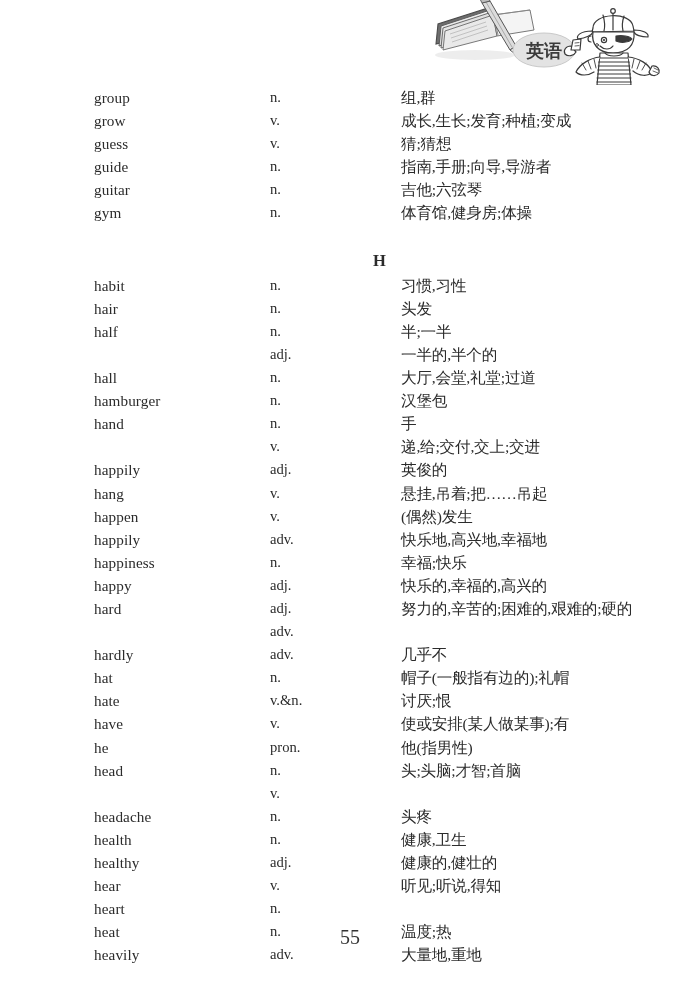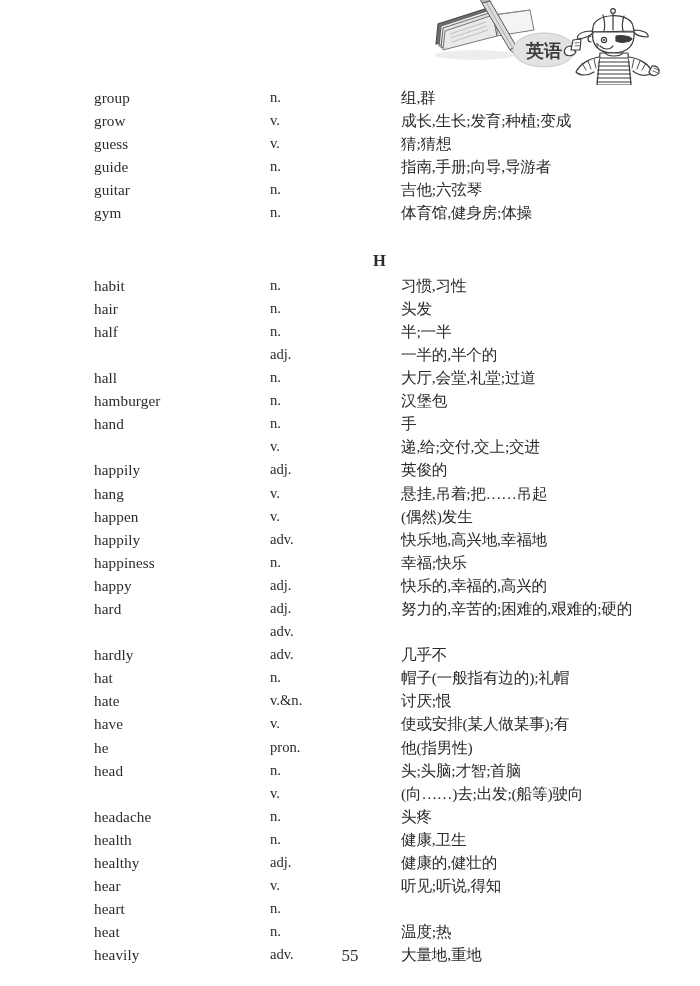--- a/index.html
+++ b/index.html
@@ -74,25 +74,25 @@
     position: absolute;
     left: 345px;
     top: 0;
     font-size: 16.5px;
     font-weight: bold;
     font-family: "Liberation Serif", "DejaVu Serif", serif;
   }
 
   .page-number {
     position: absolute;
-    top: 946px;
+    top: 926px;
     left: 0;
     width: 700px;
     text-align: center;
-    font-size: 17px;
+    font-size: 20px;
     font-family: "Liberation Serif", "DejaVu Serif", serif;
     color: #333;
   }
 </style>
 </head>
 <body>
 
 <div class="header-art">
   <svg width="270" height="85" viewBox="0 0 270 85" xmlns="http://www.w3.org/2000/svg">
     <defs>
@@ -320,21 +320,20 @@
       <span class="def">他(指男性)</span>
     </div>
     <div class="row">
       <span class="word">head</span>
       <span class="pos">n.</span>
       <span class="def">头;头脑;才智;首脑</span>
     </div>
     <div class="row">
       <span class="word"></span>
       <span class="pos">v.</span>
-      <span class="def">(向……)去;出发;(船等)驶向</span>
     </div>
     <div class="row">
       <span class="word">headache</span>
       <span class="pos">n.</span>
       <span class="def">头疼</span>
     </div>
     <div class="row">
       <span class="word">health</span>
       <span class="pos">n.</span>
       <span class="def">健康,卫生</span>

